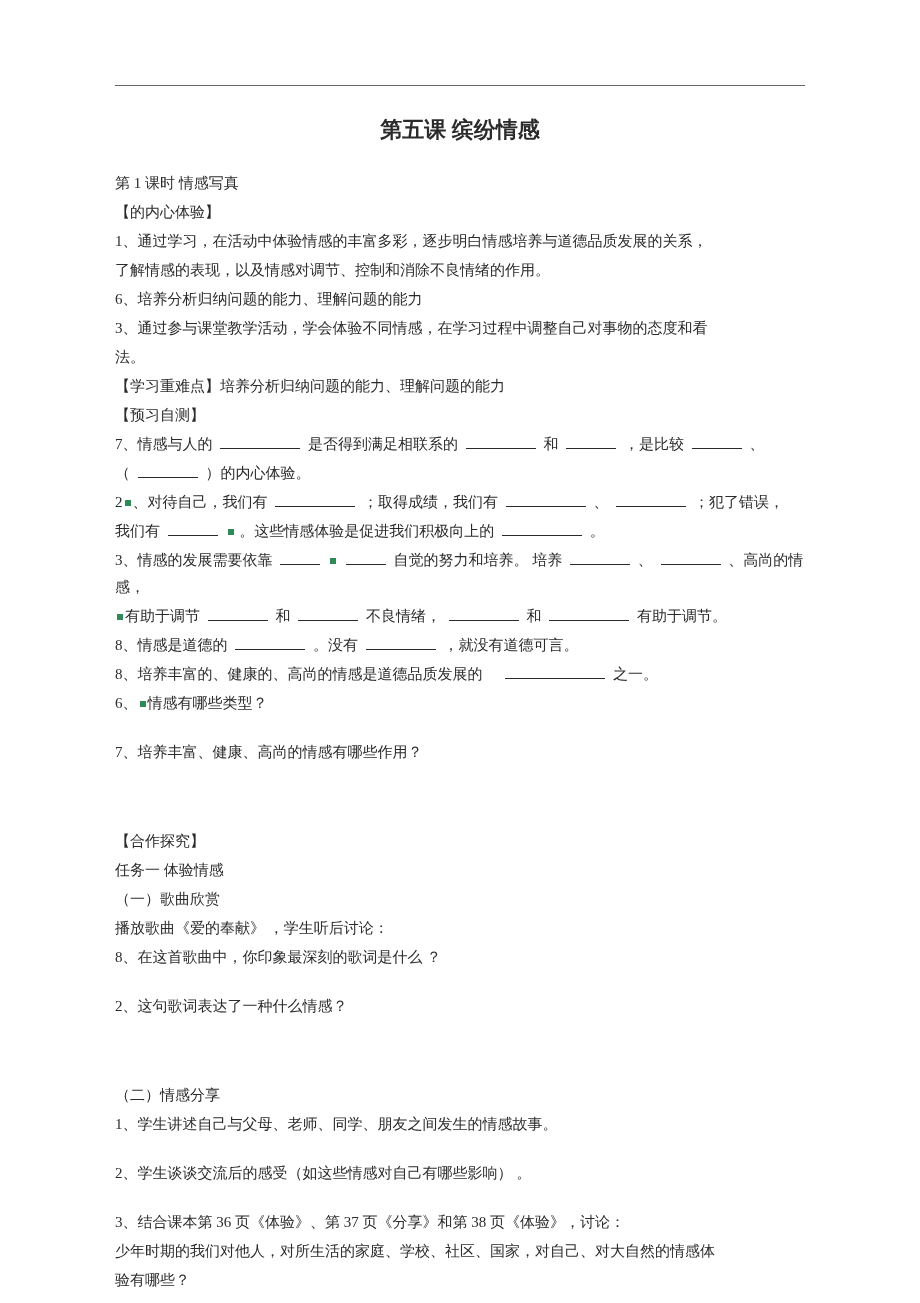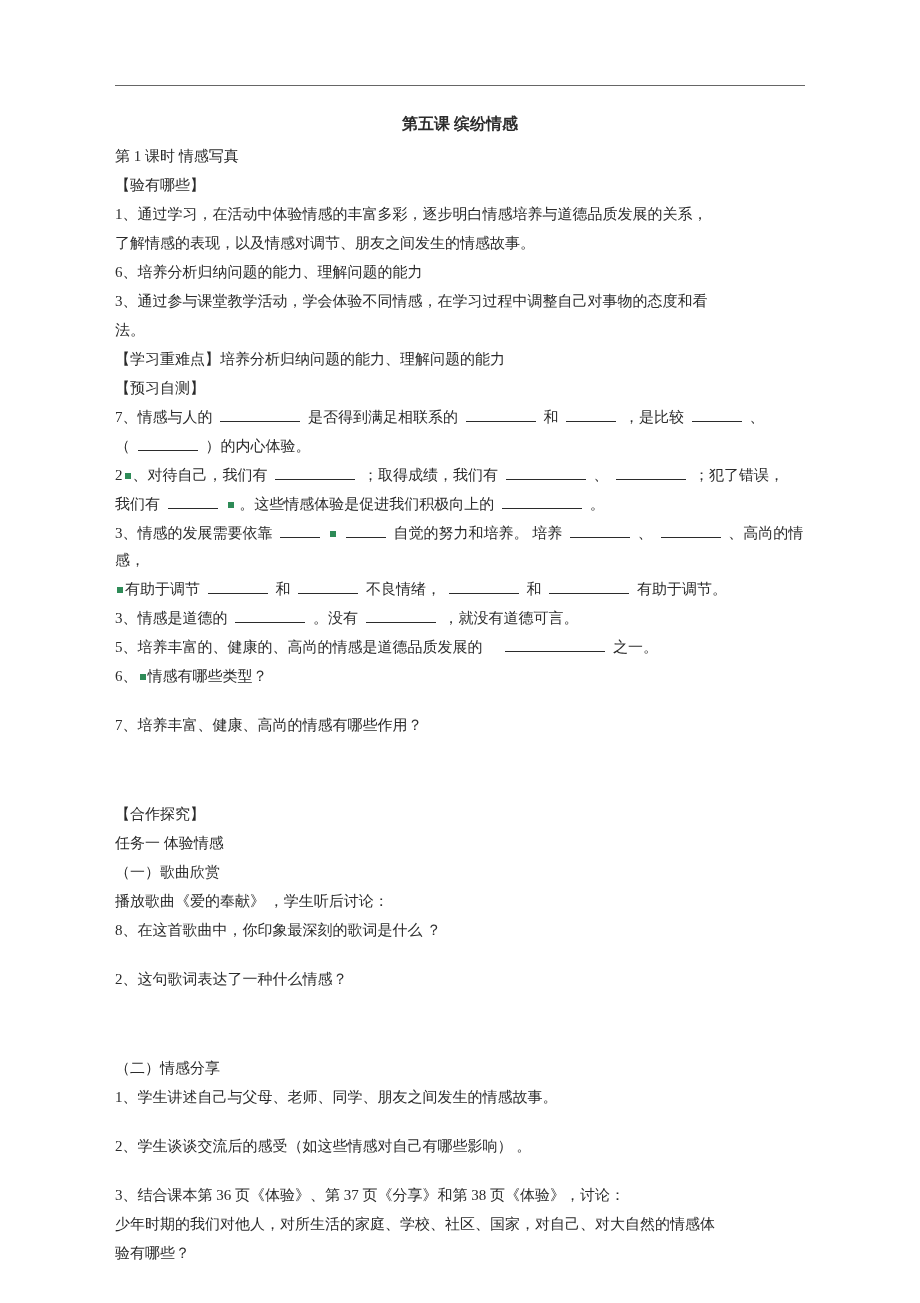--- a/index.html
+++ b/index.html
@@ -17,24 +17,24 @@
     .top-rule {
       position: absolute;
       top: 85px;
       left: 115px;
       right: 115px;
       height: 1px;
       background: #666;
     }
     .title {
       text-align: center;
-      font-size: 16px;
+      font-size: 22px;
       font-weight: bold;
       margin-top: 30px;
-      margin-bottom: 4px;
+      margin-bottom: 20px;
     }
     .para { margin-bottom: 2px; }
     .blank {
       display: inline-block;
       border-bottom: 1px solid #2b2b2b;
       height: 1em;
       vertical-align: baseline;
       margin: 0 4px;
     }
     .w40 { width: 40px; }
@@ -56,23 +56,23 @@
   </style>
 </head>
 <body>
 
 <div class="top-rule"></div>
 
 <div class="title">第五课  缤纷情感</div>
 
 <div class="para">第 1 课时    情感写真</div>
 
-<div class="para">【验有哪些】</div>
+<div class="para">【的内心体验】</div>
 <div class="para">1、通过学习，在活动中体验情感的丰富多彩，逐步明白情感培养与道德品质发展的关系，</div>
-<div class="para">了解情感的表现，以及情感对调节、朋友之间发生的情感故事。</div>
+<div class="para">了解情感的表现，以及情感对调节、控制和消除不良情绪的作用。</div>
 <div class="para">6、培养分析归纳问题的能力、理解问题的能力</div>
 <div class="para">3、通过参与课堂教学活动，学会体验不同情感，在学习过程中调整自己对事物的态度和看</div>
 <div class="para">法。</div>
 
 <div class="para">【学习重难点】培养分析归纳问题的能力、理解问题的能力</div>
 
 <div class="para">【预习自测】</div>
 
 <div class="para">
   <span>7、情感与人的</span>
@@ -126,29 +126,29 @@
   <span>和</span>
   <span class="blank w60"></span>
   <span>不良情绪，</span>
   <span class="blank w70"></span>
   <span>和</span>
   <span class="blank w80"></span>
   <span>有助于调节。</span>
 </div>
 
 <div class="para">
-  <span>3、情感是道德的</span>
+  <span>8、情感是道德的</span>
   <span class="blank w70"></span>
   <span>。没有</span>
   <span class="blank w70"></span>
   <span>，就没有道德可言。</span>
 </div>
 
 <div class="para">
-  <span>5、培养丰富的、健康的、高尚的情感是道德品质发展的</span>
+  <span>8、培养丰富的、健康的、高尚的情感是道德品质发展的</span>
   &nbsp;&nbsp;&nbsp;
   <span class="blank w100"></span>
   <span>之一。</span>
 </div>
 
 <div class="para">
   <span>6、</span><span class="marker"></span><span>情感有哪些类型？</span>
 </div>
 
 <div class="spacer-sm"></div>

